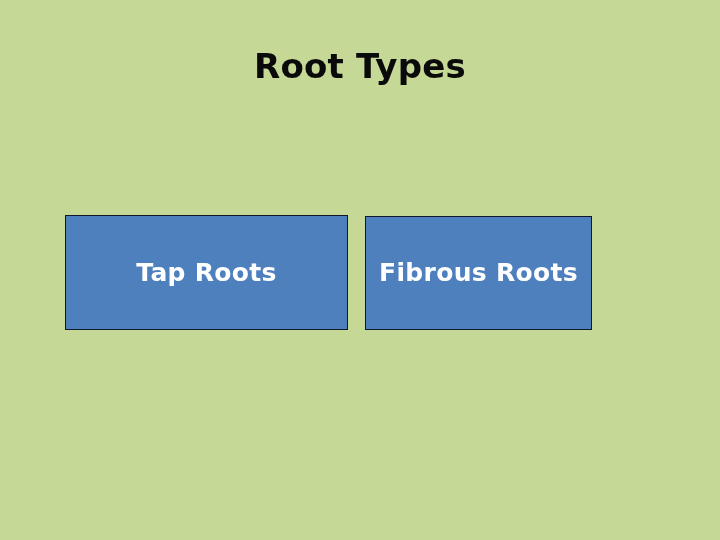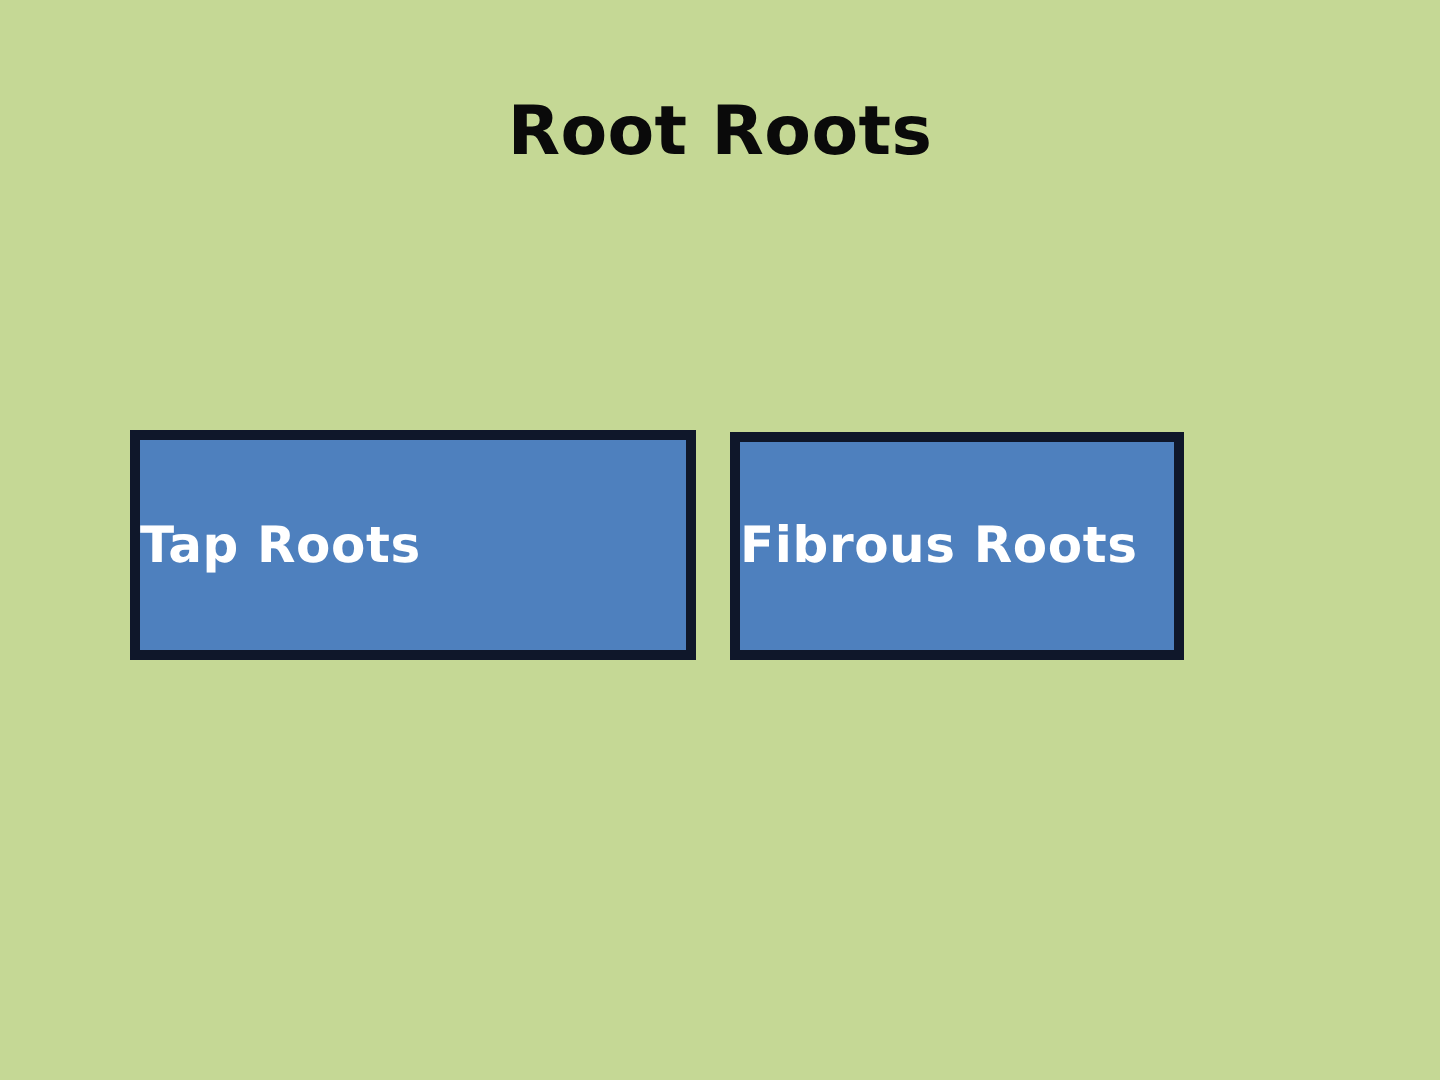--- a/index.html
+++ b/index.html
@@ -45,23 +45,24 @@
     width: 585px;
     height: 115px;
   }
 
   .concept-box {
     position: absolute;
     top: 0;
     height: 115px;
     box-sizing: border-box;
     background: #4e80be;
-    border: 5px solid #0f172a;
+    border: 1px solid #0f172a;
     display: flex;
     align-items: center;
+    justify-content: center;
   }
 
   .concept-box.left {
     left: 0;
     width: 283px;
   }
 
   .concept-box.right {
     left: 300px;
     width: 227px;
@@ -77,21 +78,21 @@
     letter-spacing: 0.3px;
     white-space: nowrap;
     text-align: center;
   }
 </style>
 </head>
 <body>
 
 <div id="slide">
 
-  <div id="slide-title">Root Roots</div>
+  <div id="slide-title">Root Types</div>
 
   <div id="box-row">
 
     <div class="concept-box left">
       <span class="concept-label">Tap Roots</span>
     </div>
 
     <div class="concept-box right">
       <span class="concept-label">Fibrous Roots</span>
     </div>

